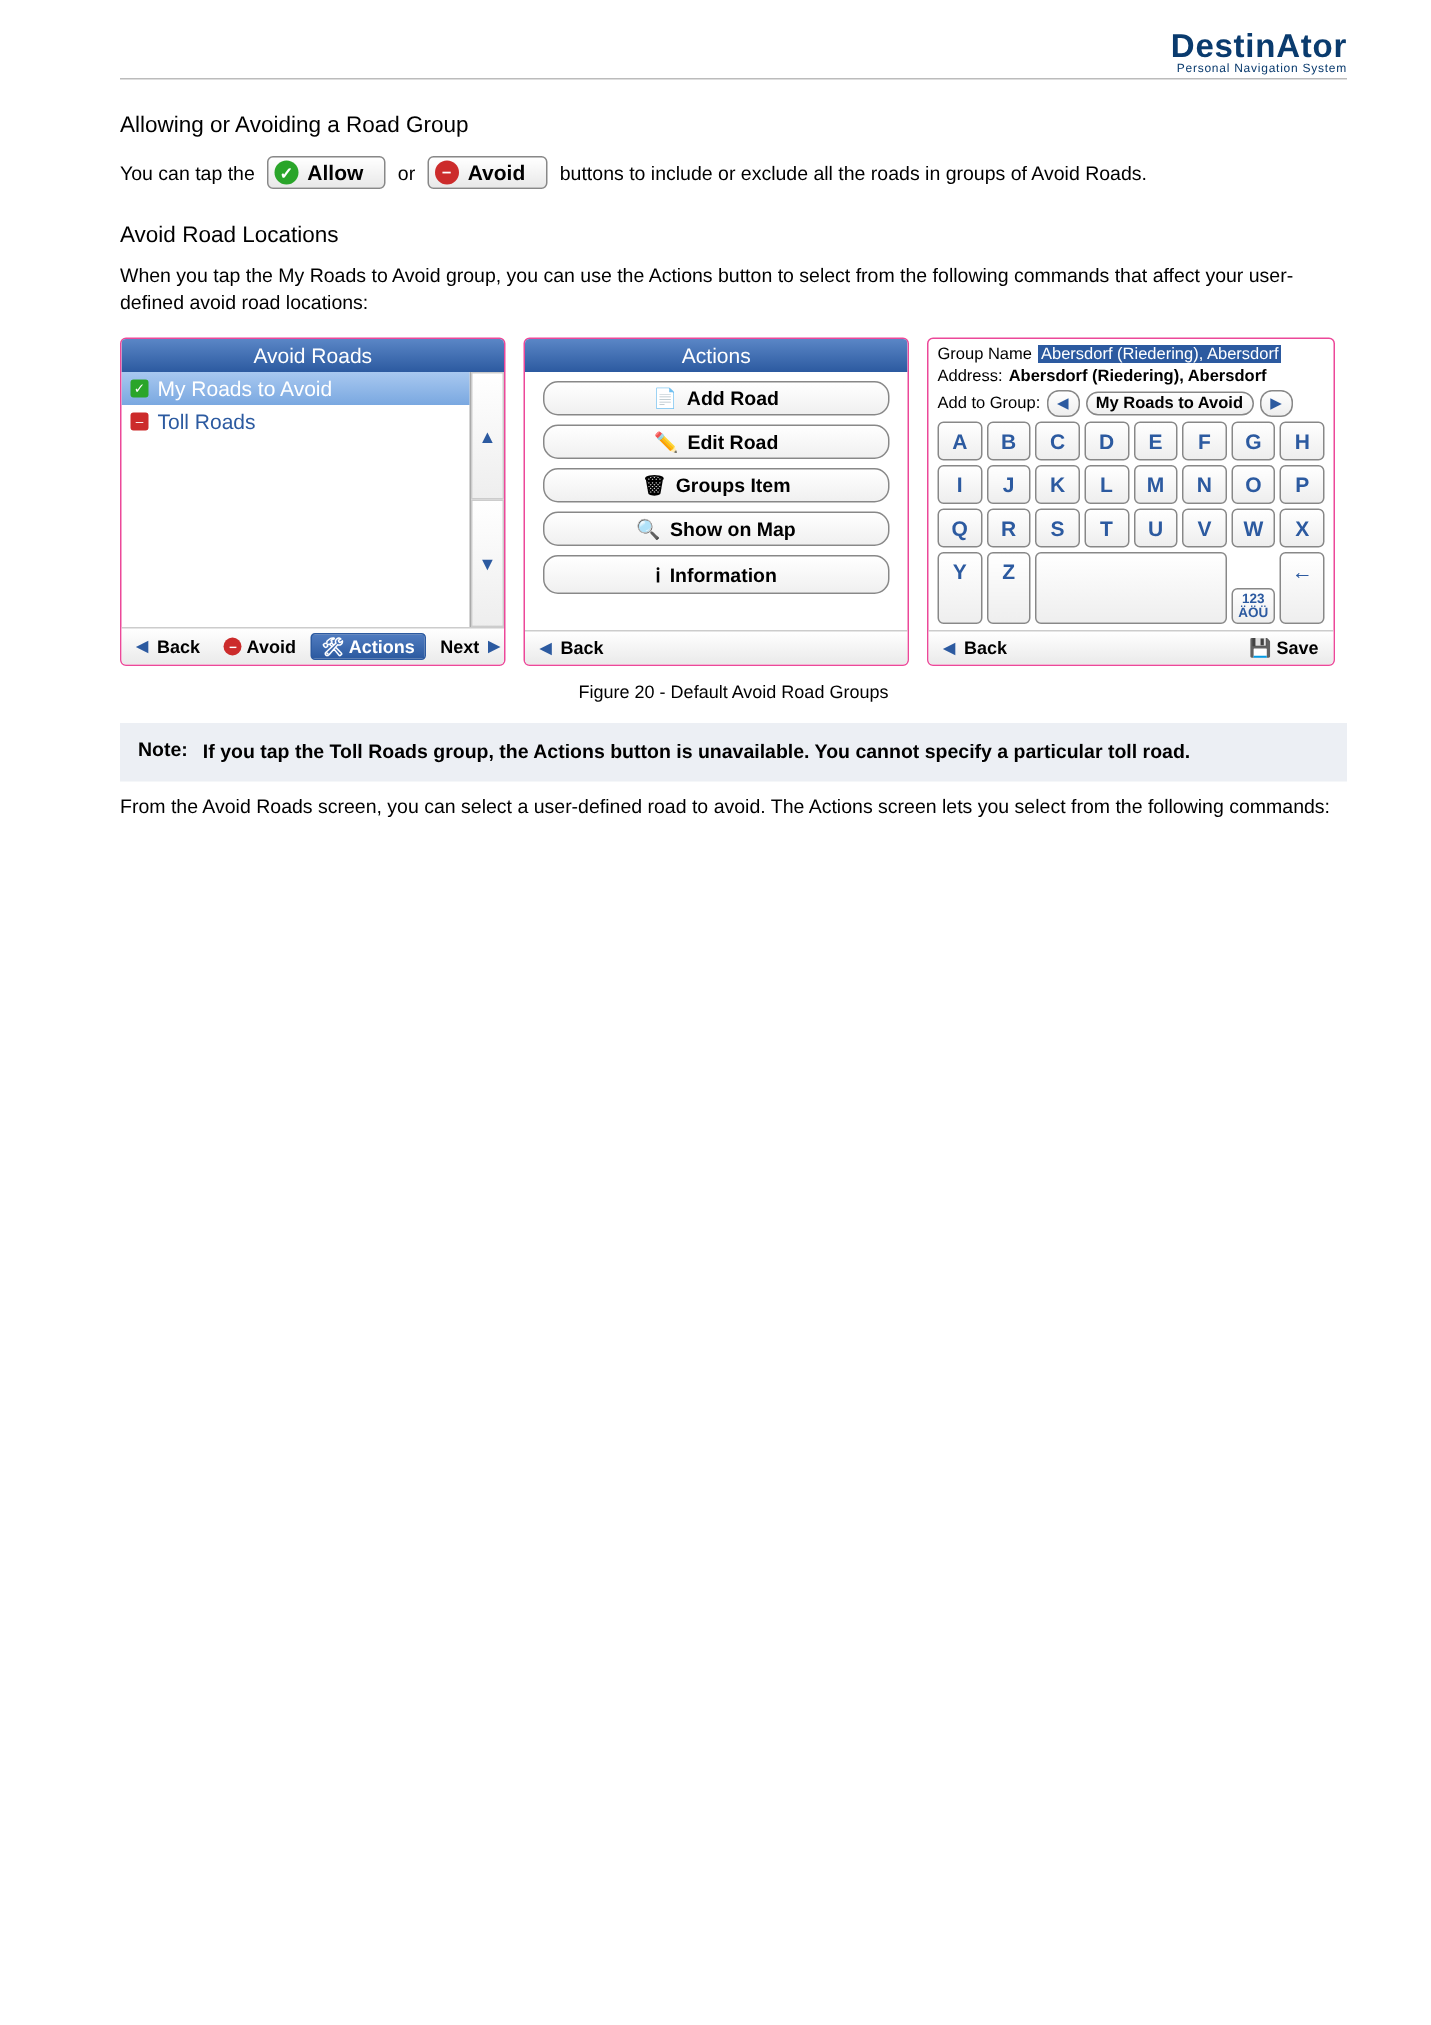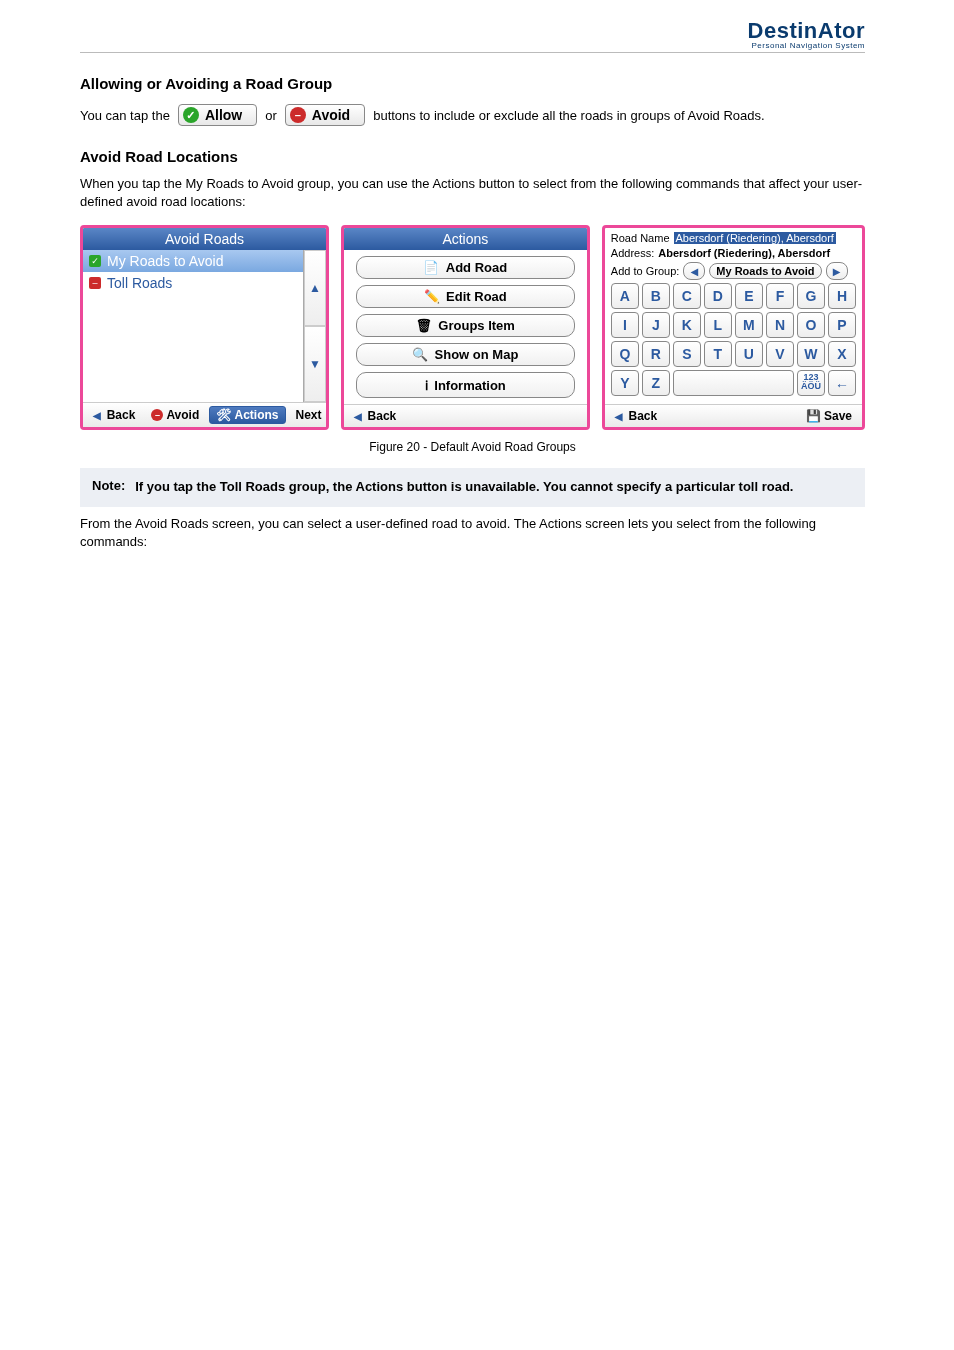--- a/index.html
+++ b/index.html
@@ -3,21 +3,21 @@
 <meta charset="utf-8">
 <style>
   body {
     margin: 0;
     font-family: Arial, sans-serif;
     width: 954px;
     background: #fff;
     color: #000;
   }
   .page {
-    padding: 20px 89px 40px 80px;
+    padding: 20px 56px 40px 80px;
   }
   .header-row {
     display: flex;
     justify-content: flex-end;
     border-bottom: 1px solid #bbb;
     padding-bottom: 2px;
     margin-bottom: 10px;
   }
   .logo {
     text-align: right;
@@ -38,21 +38,21 @@
     display: flex;
     justify-content: space-between;
     border-top: 1px solid #bbb;
     padding-top: 6px;
     font-size: 12px;
     color: #333;
     margin-top: 40px;
   }
   h2.section {
     font-size: 15px;
-    font-weight: bold;
+    font-weight: normal;
     margin: 22px 0 10px 0;
   }
   p.body {
     font-size: 13px;
     line-height: 1.4;
     margin: 8px 0;
   }
   .inline-btn-row {
     display: flex;
     align-items: center;
@@ -79,21 +79,21 @@
   }
   .icon-green { background: #2aa52a; }
   .icon-red { background: #cc2b2b; }
   .three-col {
     display: flex;
     gap: 12px;
     margin: 14px 0 10px 0;
     align-items: stretch;
   }
   .panel {
-    border: 3px solid #ec4899;
+    border: 1px solid #ec4899;
     border-radius: 4px;
     background: #fff;
     display: flex;
     flex-direction: column;
     overflow: hidden;
   }
   .panel-title {
     background: linear-gradient(#5a86c6, #2c5aa0);
     color: #fff;
     text-align: center;
@@ -180,21 +180,21 @@
     font-size:10px; color:#2c5aa0; background:linear-gradient(#fff,#eee);
   }
   .kbd-grid{display:grid; grid-template-columns:repeat(8,1fr); gap:3px; margin-top:2px;}
   .key{
     border:1px solid #888; border-radius:4px;
     text-align:center; font-weight:bold; font-size:14px;
     padding:4px 0; color:#2c5aa0;
     background:linear-gradient(#fff,#eee);
   }
   .key.wide{grid-column:span 4;}
-  .key.num{font-size:9px; line-height:1; padding:2px 0; color:#2c5aa0;}
+  .key.num{font-size:9px; line-height:1; padding:2px 0; color:#2c5aa0;margin-top:24px;}
   .kbd-footer{
     display:flex; justify-content:space-between; align-items:center;
     padding:3px 4px; font-size:12px; font-weight:bold;
     border-top:1px solid #ccc; background:linear-gradient(#fff,#eaeaea);
   }
   .fig-caption{
     text-align:center; font-size:12px; margin:6px 0 14px 0;
   }
   .note-row{
     background:#eceff4;
@@ -301,21 +301,21 @@
       <div class="panel-footer">
         <div class="footer-btn tri-left">
             <span>Back</span>
           </div>
       </div>
     </div>
 
     <div class="panel" style="width:270px">
       <div class="kbd-panel-inner">
         <div class="kbd-row">
-          <span class="kbd-label">Road Name</span>
+          <span class="kbd-label">Group Name</span>
           <span class="hl-value">Abersdorf (Riedering), Abersdorf</span>
         </div>
         <div class="kbd-row">
           <span class="kbd-label">Address:</span>
           <b>Abersdorf (Riedering), Abersdorf</b>
         </div>
         <div class="kbd-row">
           <span class="kbd-label">Add to Group:</span>
           <span class="mini-arrow">◀</span>
           <span class="group-pill">My Roads to Avoid</span>

